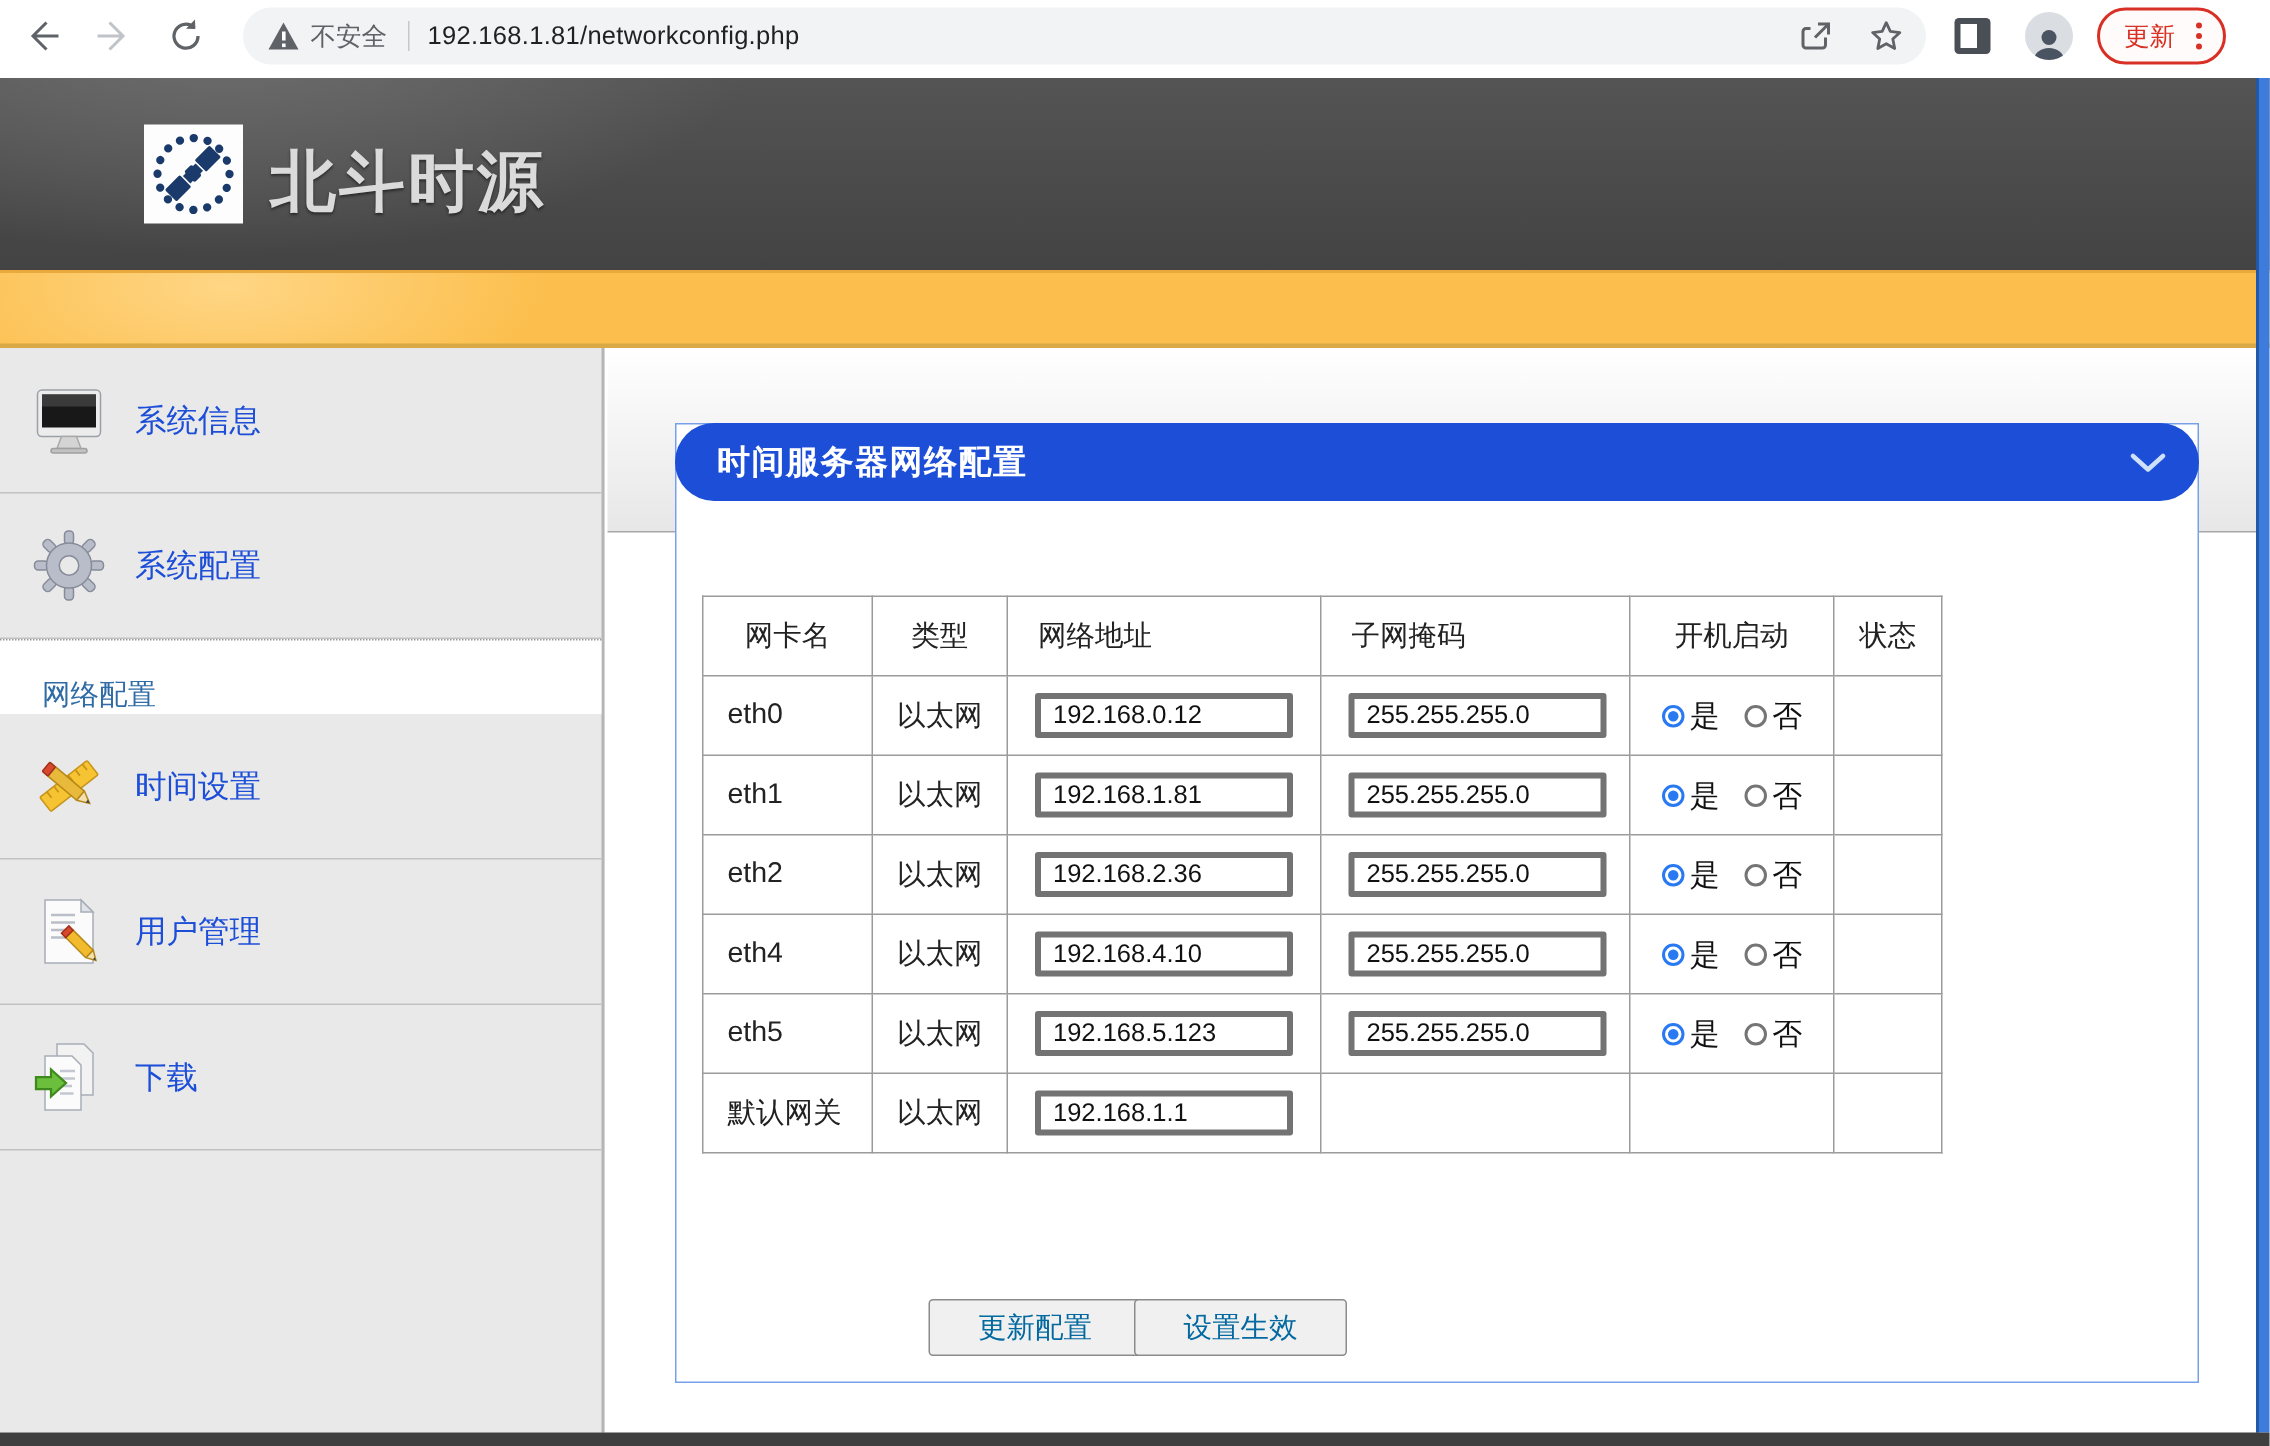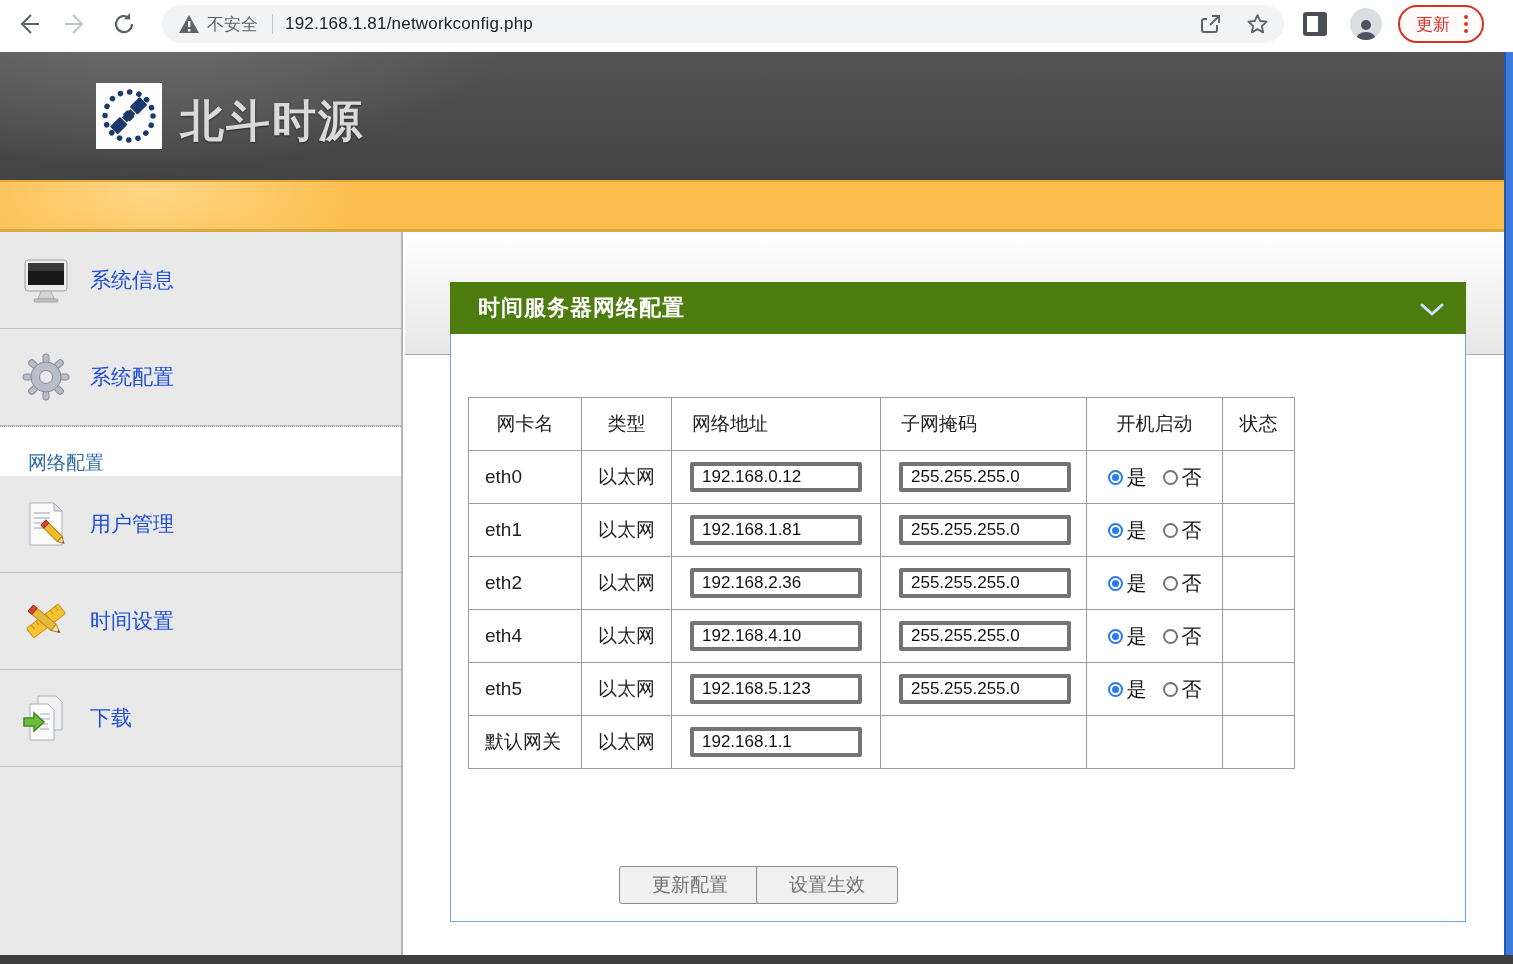--- a/index.html
+++ b/index.html
@@ -54,21 +54,21 @@
     background:linear-gradient(#ffffff, #e7e7e7); border-bottom:1px solid #a8a8a8; }
 
   .right-strip { position:absolute; right:0; top:52px; width:9px; height:903px;
     background:#3d7bdc; border-left:2px solid #2158a8; cursor:pointer; }
   .bottom-bar { position:absolute; left:0; top:955px; width:1513px; height:9px; background:#3f3f3f; }
 
   
   .panel { position:absolute; left:450px; top:282px; width:1016px; height:640px;
     background:#fff; border:1px solid #76a1ea; z-index:10; }
   .panel-header { position:absolute; left:-1px; top:-1px; width:1016px; height:52px;
-    background:#4d7c0f; display:flex; align-items:center; cursor:pointer; }
+    background:#1d4ed8; display:flex; align-items:center; cursor:pointer;border-radius:26px; }
   .panel-title { color:#ffffff; font-size:22px; font-weight:bold; margin-left:28px; letter-spacing:1px; }
   .panel-chevron { position:absolute; right:22px; top:20px; }
 
   
   table.net { position:absolute; left:17px; top:114px; border-collapse:collapse; }
   table.net th, table.net td { border:1px solid #9b9b9b; height:53px; font-size:19px; color:#222;
     background:#fff; }
   th.c-name, th.c-type, th.c-boot, th.c-status { text-align:center; font-weight:normal; }
   th.c-ip, th.c-mask { text-align:left; font-weight:normal; padding-left:20px; }
   td.c-name { padding-left:16px; }
@@ -80,21 +80,21 @@
   .radio-wrap { display:inline-flex; align-items:center; gap:4px; }
   .radio { width:15px; height:15px; border-radius:50%; border:2px solid #757575; background:#fff;
     display:inline-block; position:relative; cursor:pointer; }
   .radio.checked { border-color:#2979f2; }
   .radio.checked::after { content:''; position:absolute; left:2px; top:2px; right:2px; bottom:2px;
     background:#2979f2; border-radius:50%; }
   .radio-label { font-size:20px; color:#111; }
   .radio-gap { width:8px; display:inline-block; }
 
   .panel-btn { position:absolute; width:142px; height:38px; background:#f0f0f0;
-    border:1px solid #8b8b8b; border-radius:3px; font-size:19px; color:#737373;
+    border:1px solid #8b8b8b; border-radius:3px; font-size:19px; color:#0369a1;
     font-family:"Liberation Sans","DejaVu Sans",sans-serif; cursor:pointer; }
   .btn-update { left:168px; top:583px; }
   .btn-apply { left:305px; top:583px; }
 </style>
 </head>
 <body>
 
 <div class="browser-toolbar">
   <button class="nav-btn">
     <svg width="26" height="26" viewBox="0 0 26 26">
@@ -218,50 +218,50 @@
     <span class="side-label">系统配置</span>
   </div>
 
   <div class="side-subitem">
     <span class="side-label">网络配置</span>
   </div>
 
   <div class="side-item">
     <span class="side-icon">
       <svg width="52" height="52" viewBox="0 0 52 52">
-        <path d="M10 5 h24 l8 8 v34 h-32 Z" fill="#fbfbfb" stroke="#a8adb6"></path>
-        <path d="M34 5 l8 8 h-8 Z" fill="#dfe2e8" stroke="#a8adb6"></path>
-        <path d="M14 15 h16 M14 20 h16 M14 25 h12 M14 30 h10" stroke="#b9bec8" stroke-width="1.6"></path>
-        <g transform="rotate(45 33 35)">
-          <rect x="22" y="31" width="20" height="7" rx="1" fill="#f2bb2e" stroke="#b58818"></rect>
-          <polygon points="42,31 48,34.5 42,38" fill="#f3dfb2" stroke="#b58818"></polygon>
-          <polygon points="46,33.6 48,34.5 46,35.4" fill="#444"></polygon>
-          <rect x="19" y="31" width="4" height="7" fill="#d8482e" stroke="#a23018"></rect>
-        </g>
-      </svg>
-    </span>
-    <span class="side-label">用户管理</span>
-  </div>
-
-  <div class="side-item">
-    <span class="side-icon">
-      <svg width="52" height="52" viewBox="0 0 52 52">
         <g transform="rotate(-38 26 26)">
           <rect x="6" y="20" width="40" height="12" rx="1" fill="#f6c332" stroke="#c8941a"></rect>
           <path d="M12 20 v5 M18 20 v5 M24 20 v5 M30 20 v5 M36 20 v5 M42 20 v5" stroke="#c8941a" stroke-width="1.2"></path>
         </g>
         <g transform="rotate(40 26 26)">
           <rect x="10" y="22" width="26" height="8" rx="1" fill="#e8b93a" stroke="#b58818"></rect>
           <polygon points="36,22 44,26 36,30" fill="#f3dfb2" stroke="#b58818"></polygon>
           <polygon points="41.5,24.7 44,26 41.5,27.3" fill="#444"></polygon>
           <rect x="6" y="22" width="5" height="8" rx="1" fill="#d8482e" stroke="#a23018"></rect>
         </g>
       </svg>
     </span>
     <span class="side-label">时间设置</span>
+  </div>
+
+  <div class="side-item">
+    <span class="side-icon">
+      <svg width="52" height="52" viewBox="0 0 52 52">
+        <path d="M10 5 h24 l8 8 v34 h-32 Z" fill="#fbfbfb" stroke="#a8adb6"></path>
+        <path d="M34 5 l8 8 h-8 Z" fill="#dfe2e8" stroke="#a8adb6"></path>
+        <path d="M14 15 h16 M14 20 h16 M14 25 h12 M14 30 h10" stroke="#b9bec8" stroke-width="1.6"></path>
+        <g transform="rotate(45 33 35)">
+          <rect x="22" y="31" width="20" height="7" rx="1" fill="#f2bb2e" stroke="#b58818"></rect>
+          <polygon points="42,31 48,34.5 42,38" fill="#f3dfb2" stroke="#b58818"></polygon>
+          <polygon points="46,33.6 48,34.5 46,35.4" fill="#444"></polygon>
+          <rect x="19" y="31" width="4" height="7" fill="#d8482e" stroke="#a23018"></rect>
+        </g>
+      </svg>
+    </span>
+    <span class="side-label">用户管理</span>
   </div>
 
   <div class="side-item">
     <span class="side-icon">
       <svg width="52" height="52" viewBox="0 0 52 52">
         <path d="M18 4 h18 l6 6 v28 h-24 Z" fill="#f2f2f2" stroke="#a8adb6"></path>
         <path d="M10 12 h18 l6 6 v30 h-24 Z" fill="#fbfbfb" stroke="#a8adb6"></path>
         <path d="M20 22 h10 M20 27 h10 M20 32 h8 M20 37 h9" stroke="#c3c8d0" stroke-width="1.6"></path>
         <polygon points="4,26 14,26 14,21 24,30 14,39 14,34 4,34" fill="#6cbf3c" stroke="#3f8a1d" stroke-width="1.5"></polygon>
       </svg>

